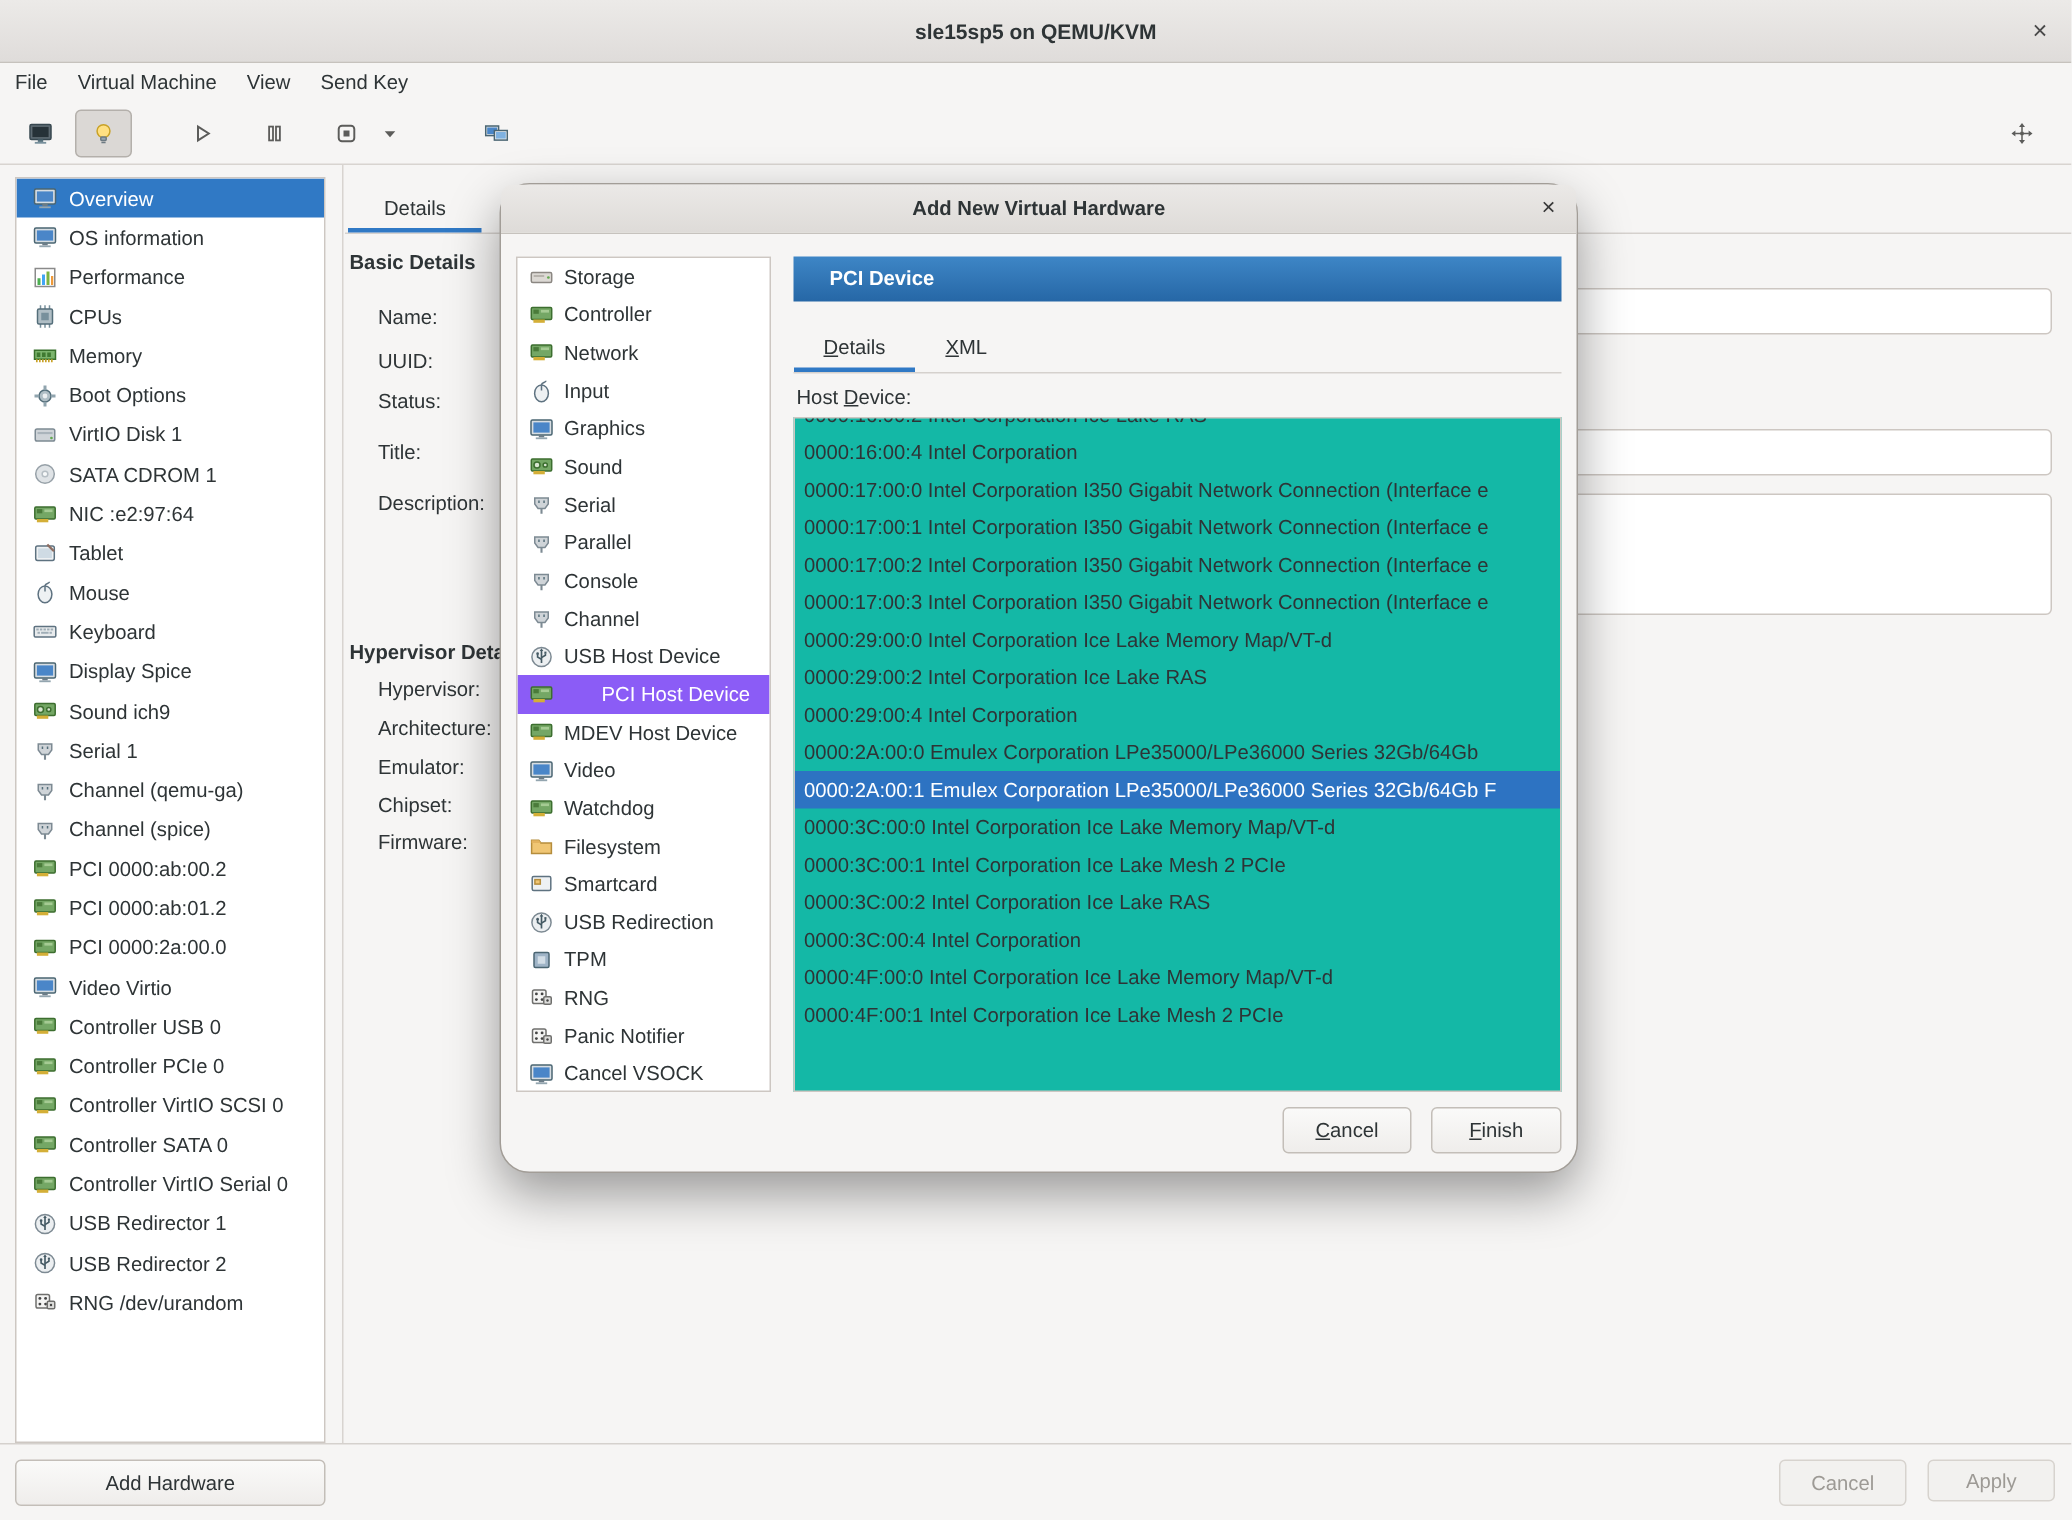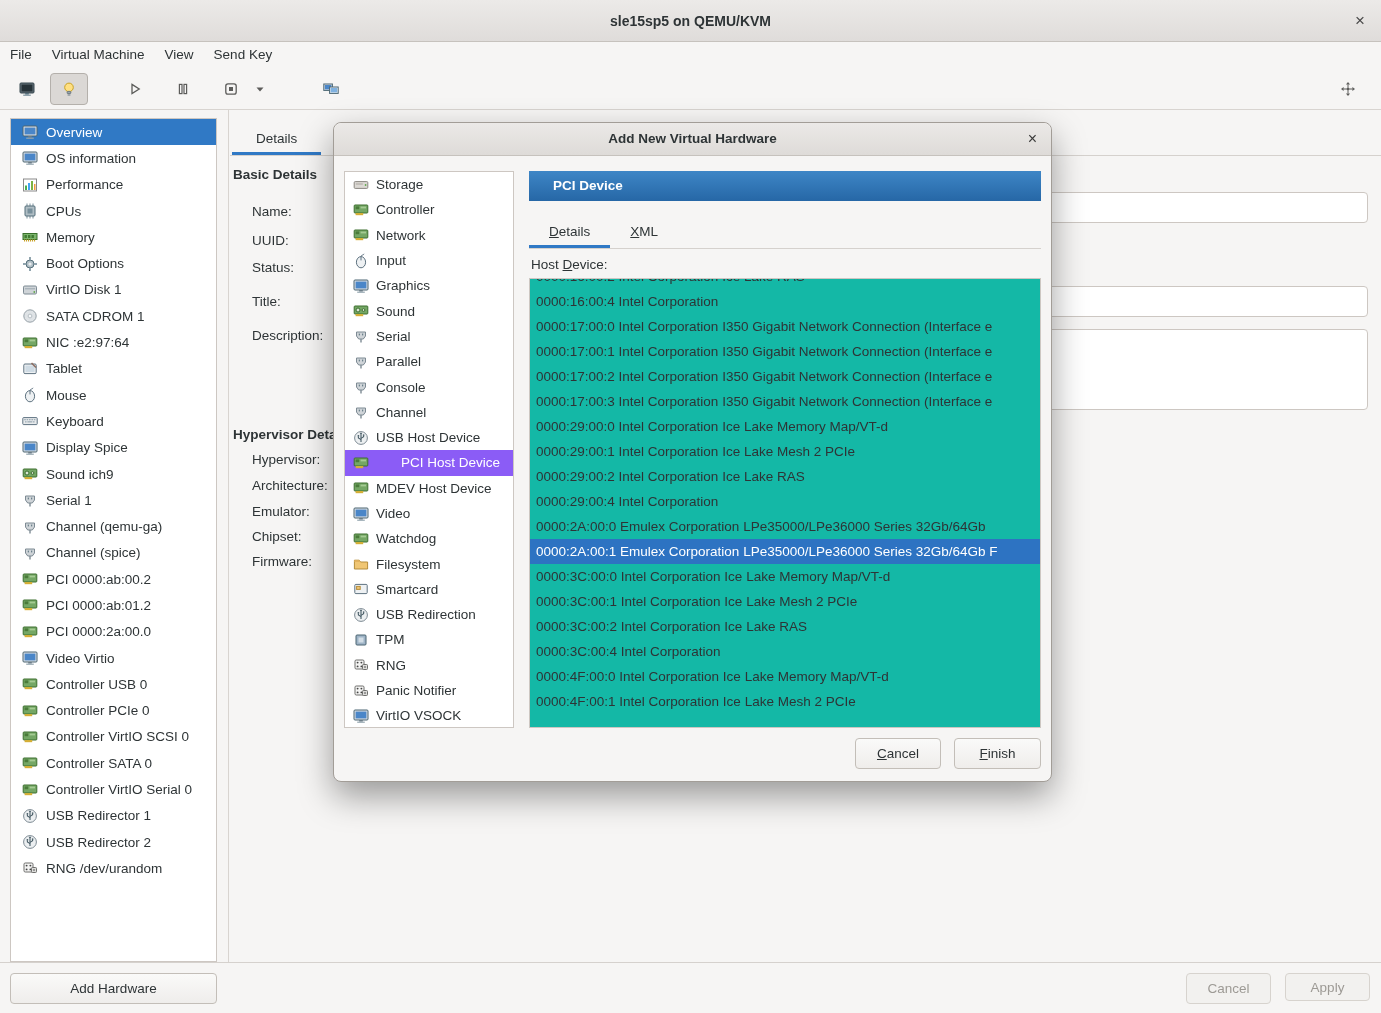--- a/index.html
+++ b/index.html
@@ -50,21 +50,21 @@
 
   
   .bottombar { position:absolute; left:0; top:962px; width:100%; height:51px; border-top:1px solid #d5d1cd; }
   .gbtn { background:linear-gradient(#fafaf9,#efedeb); border:1px solid #c3beb8; border-radius:4px; color:#2e3436; font:13.5px "Liberation Sans","DejaVu Sans",sans-serif; }
   .gbtn.disabled { color:#9d9a95; background:#f2f1ef; border-color:#d7d3ce; }
   .add-hw { position:absolute; left:10px; top:10px; width:207px; height:31px; }
   .main-cancel { position:absolute; left:1186px; top:10px; width:85px; height:31px; }
   .main-apply { position:absolute; left:1285px; top:10px; width:85px; height:28px; }
 
   
-  .dialog { position:absolute; left:333px; top:122px; width:719px; height:660px; background:#f6f5f4; border:1px solid #a29d97; border-radius:8px; box-shadow:0 14px 34px rgba(0,0,0,.38); z-index:10; }
+  .dialog { position:absolute; left:333px; top:122px; width:719px; height:660px; background:#f6f5f4; border:1px solid #a29d97; border-radius:20px; box-shadow:0 14px 34px rgba(0,0,0,.38); z-index:10; }
   .dlg-titlebar { position:relative; height:33px; background:linear-gradient(#ebe9e7,#dedbd8); border-bottom:1px solid #c6c2bd; border-radius:8px 8px 0 0; }
   .dlg-title { display:block; text-align:center; line-height:32px; font-weight:bold; font-size:13.5px; }
   .dlg-close { position:absolute; right:14px; top:0; line-height:32px; font-size:16px; color:#3a3a3a; }
   .type-list { position:absolute; left:10px; top:48px; width:170px; height:557px; background:#fff; border:1px solid #cdc7c2; overflow:hidden; }
   .type-item { height:25.3px; display:flex; align-items:center; gap:7px; padding-left:7px; white-space:nowrap; }
   .type-item.selected { background:#8b5cf6; color:#fff;gap:32px; }
   .dlg-right { position:absolute; left:195px; top:48px; width:512px; height:598px; }
   .banner { position:absolute; left:0; top:0; right:0; height:30px; line-height:30px; padding-left:24px; color:#fff; font-weight:bold; background:linear-gradient(#3e86c6,#2667a6); }
   .dlg-tabs { position:absolute; left:0; top:45px; right:0; height:33px; border-bottom:1px solid #d5d1cd; display:flex; }
   .dlg-tabs .tab { padding:0 20px; line-height:31px; }
@@ -810,40 +810,39 @@
         </div>
         <div class="type-item ">
           <span class="icon">
             <svg viewBox="0 0 16 16" width="16" height="16" xmlns="http://www.w3.org/2000/svg">
               <rect x="1" y="2" width="14" height="10" rx="1" fill="#d7dde2" stroke="#4a6572"></rect>
               <rect x="2.6" y="3.6" width="10.8" height="6.8" fill="#4a86c8"></rect>
               <rect x="6.2" y="12" width="3.6" height="1.6" fill="#6b7c87"></rect>
               <rect x="4.2" y="13.6" width="7.6" height="1.2" fill="#93a5af"></rect>
             </svg>
           </span>
-          <span class="lbl">VirtIO VSOCK</span>
+          <span class="lbl">Cancel VSOCK</span>
         </div>
       </div>
     <div class="dlg-right">
       <div class="banner">PCI Device</div>
       <div class="dlg-tabs" id="dlg-tabs">
           <div class="tab active"><span class="mnemo"><span class="u">D</span>etails</span></div>
           <div class="tab "><span class="mnemo"><span class="u">X</span>ML</span></div>
         </div>
       <div class="host-label">Host <span class="u">D</span>evice:</div>
       <div class="dev-list">
         <div class="dev-inner" id="dev-list">
             <div class="dev-row ">0000:16:00:2 Intel Corporation Ice Lake RAS</div>
             <div class="dev-row ">0000:16:00:4 Intel Corporation</div>
             <div class="dev-row ">0000:17:00:0 Intel Corporation I350 Gigabit Network Connection (Interface e</div>
             <div class="dev-row ">0000:17:00:1 Intel Corporation I350 Gigabit Network Connection (Interface e</div>
             <div class="dev-row ">0000:17:00:2 Intel Corporation I350 Gigabit Network Connection (Interface e</div>
             <div class="dev-row ">0000:17:00:3 Intel Corporation I350 Gigabit Network Connection (Interface e</div>
             <div class="dev-row ">0000:29:00:0 Intel Corporation Ice Lake Memory Map/VT-d</div>
-            <div class="dev-row ">0000:29:00:1 Intel Corporation Ice Lake Mesh 2 PCIe</div>
             <div class="dev-row ">0000:29:00:2 Intel Corporation Ice Lake RAS</div>
             <div class="dev-row ">0000:29:00:4 Intel Corporation</div>
             <div class="dev-row ">0000:2A:00:0 Emulex Corporation LPe35000/LPe36000 Series 32Gb/64Gb</div>
             <div class="dev-row selected">0000:2A:00:1 Emulex Corporation LPe35000/LPe36000 Series 32Gb/64Gb F</div>
             <div class="dev-row ">0000:3C:00:0 Intel Corporation Ice Lake Memory Map/VT-d</div>
             <div class="dev-row ">0000:3C:00:1 Intel Corporation Ice Lake Mesh 2 PCIe</div>
             <div class="dev-row ">0000:3C:00:2 Intel Corporation Ice Lake RAS</div>
             <div class="dev-row ">0000:3C:00:4 Intel Corporation</div>
             <div class="dev-row ">0000:4F:00:0 Intel Corporation Ice Lake Memory Map/VT-d</div>
             <div class="dev-row ">0000:4F:00:1 Intel Corporation Ice Lake Mesh 2 PCIe</div>

